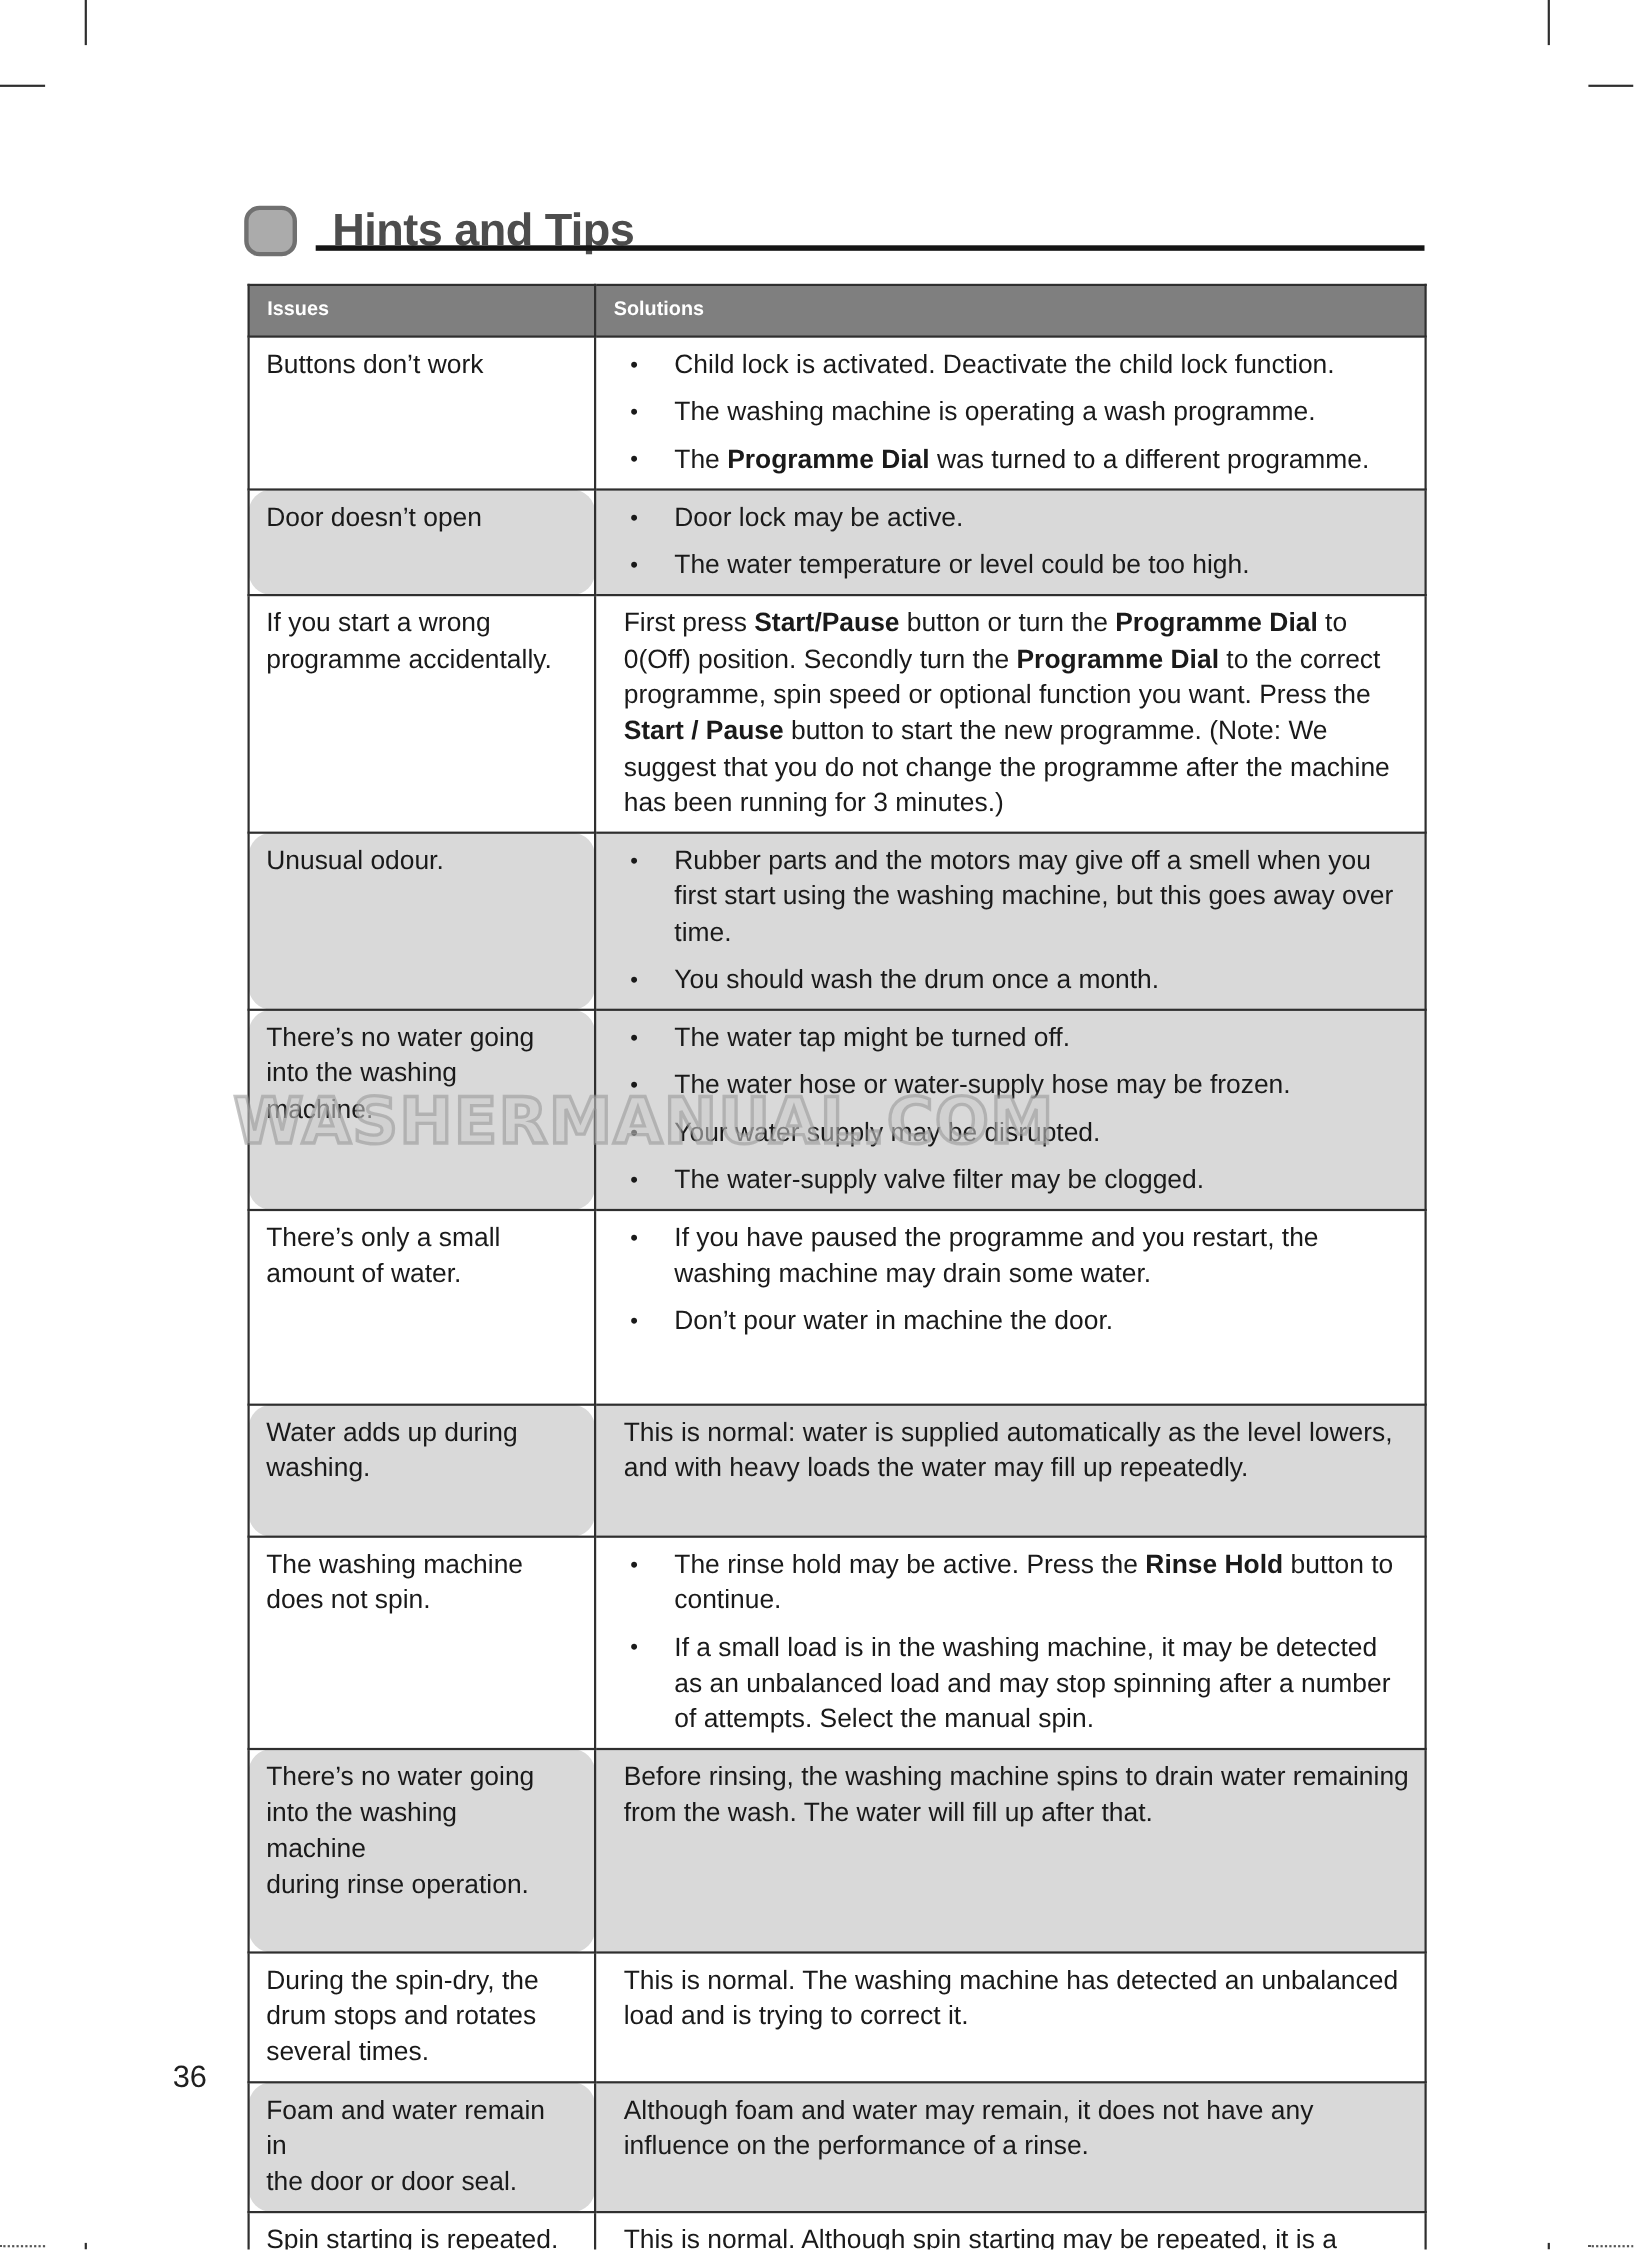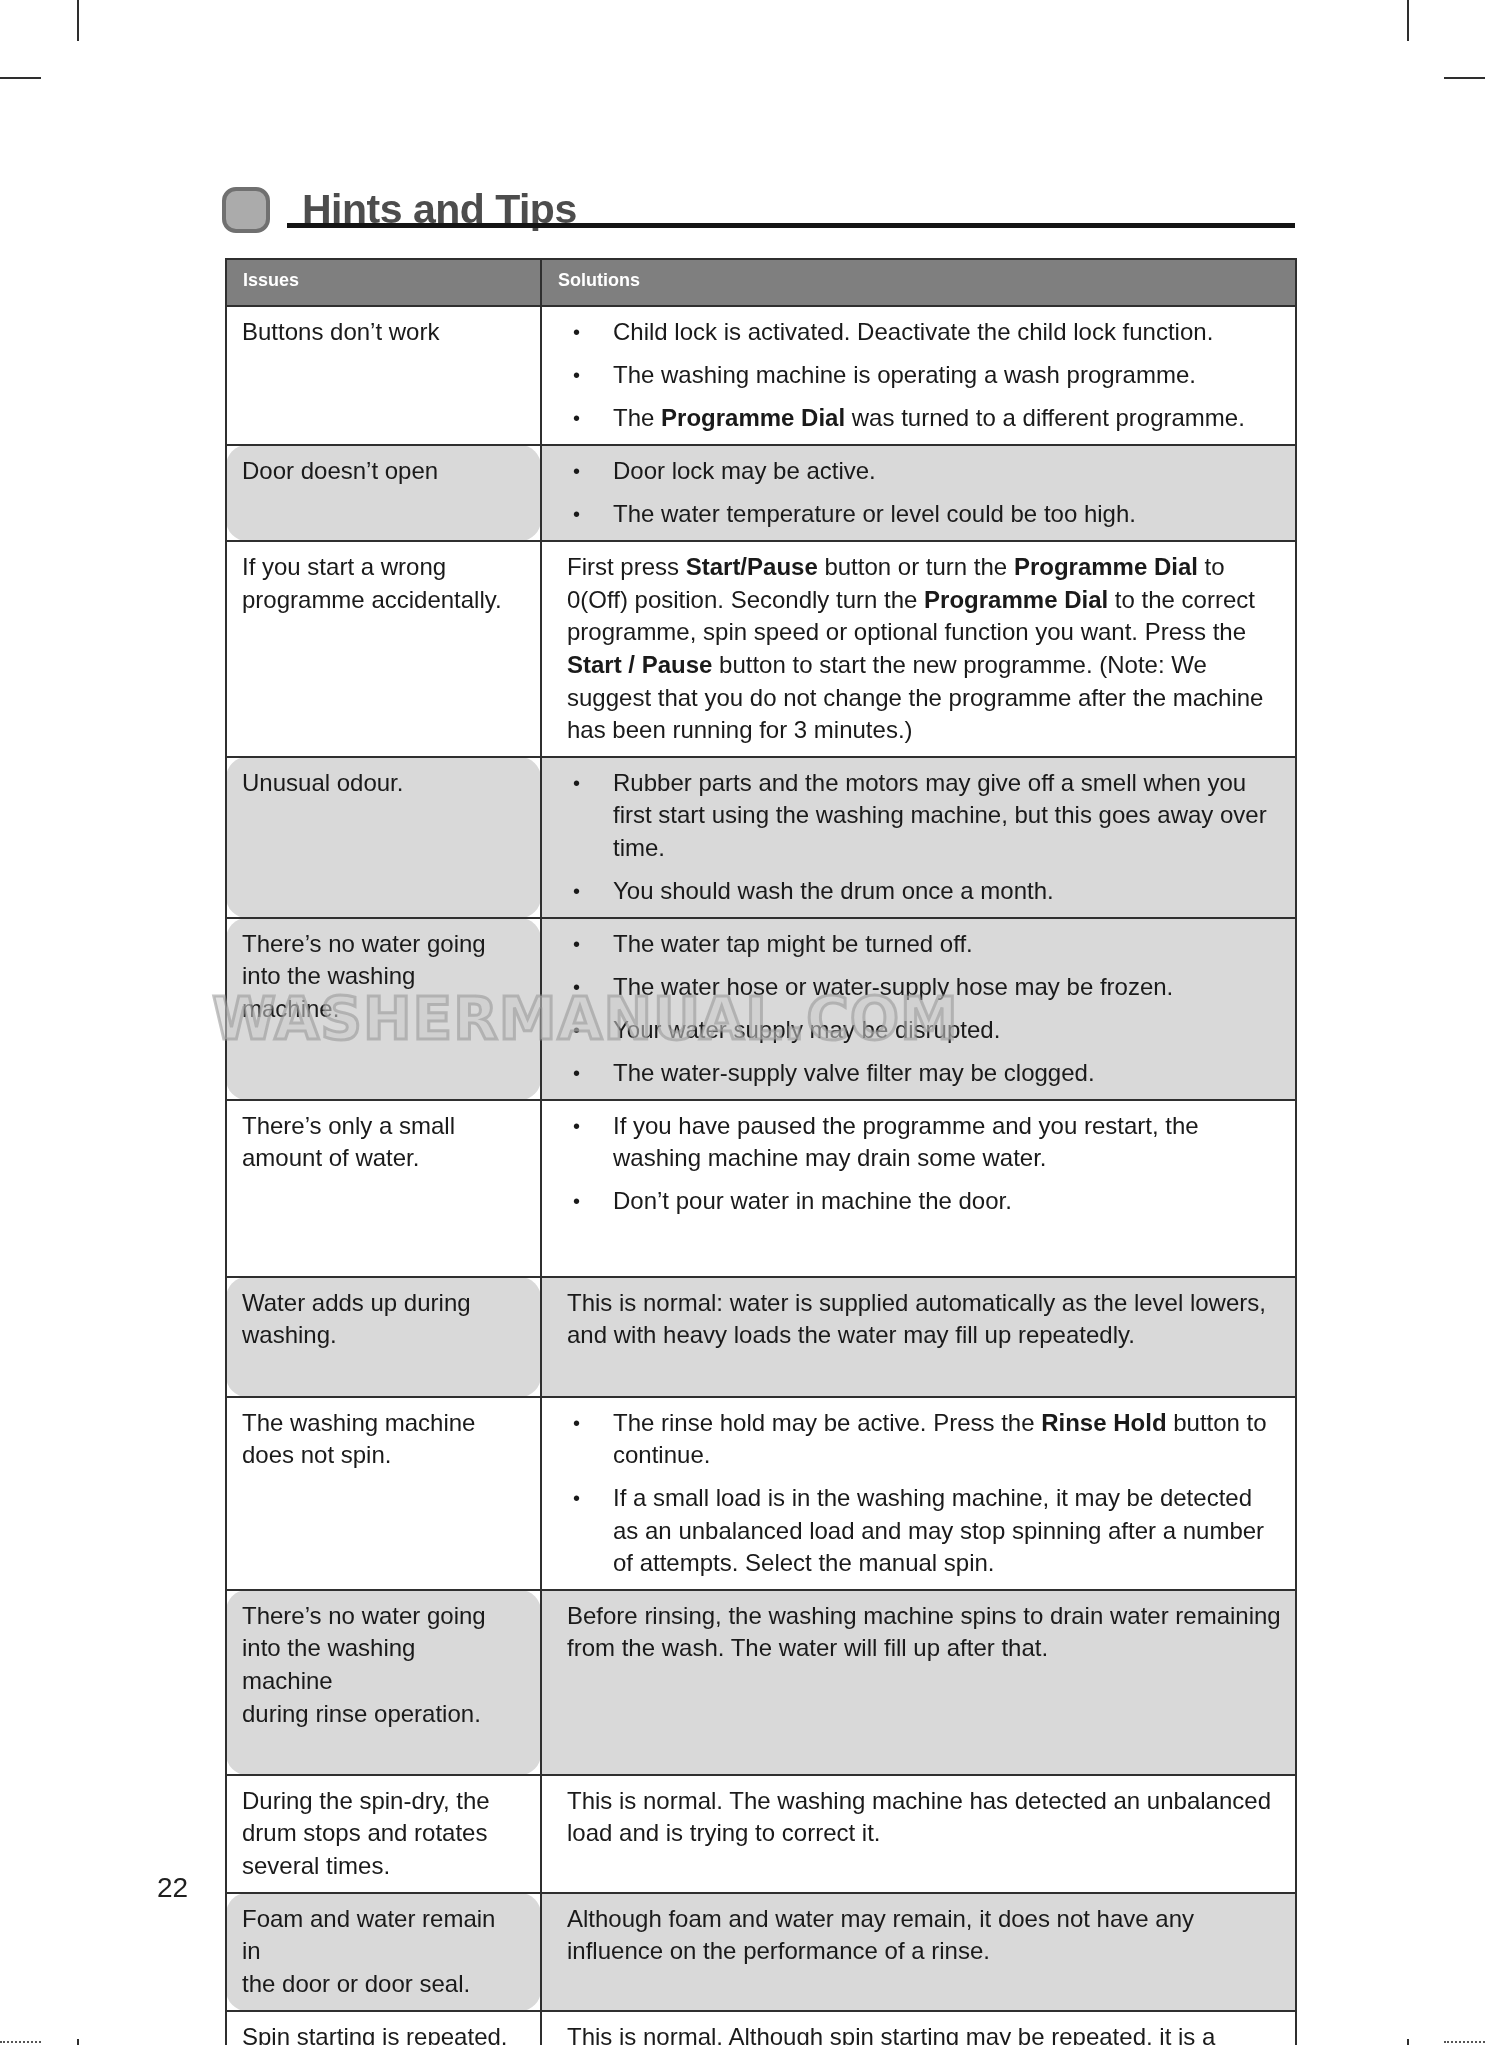--- a/index.html
+++ b/index.html
@@ -253,13 +253,13 @@
           <div class="sol-item">
             <div class="sol-text"><span>This is normal. Although spin starting may be repeated, it is a function made to spin quietly.</span></div>
           </div>
         </td>
       </tr>
     </tbody>
 </table>
 
 <div class="watermark">WASHERMANUAL.COM</div>
 
-<div class="page-number">22</div>
+<div class="page-number">36</div>
 
 </body></html>

